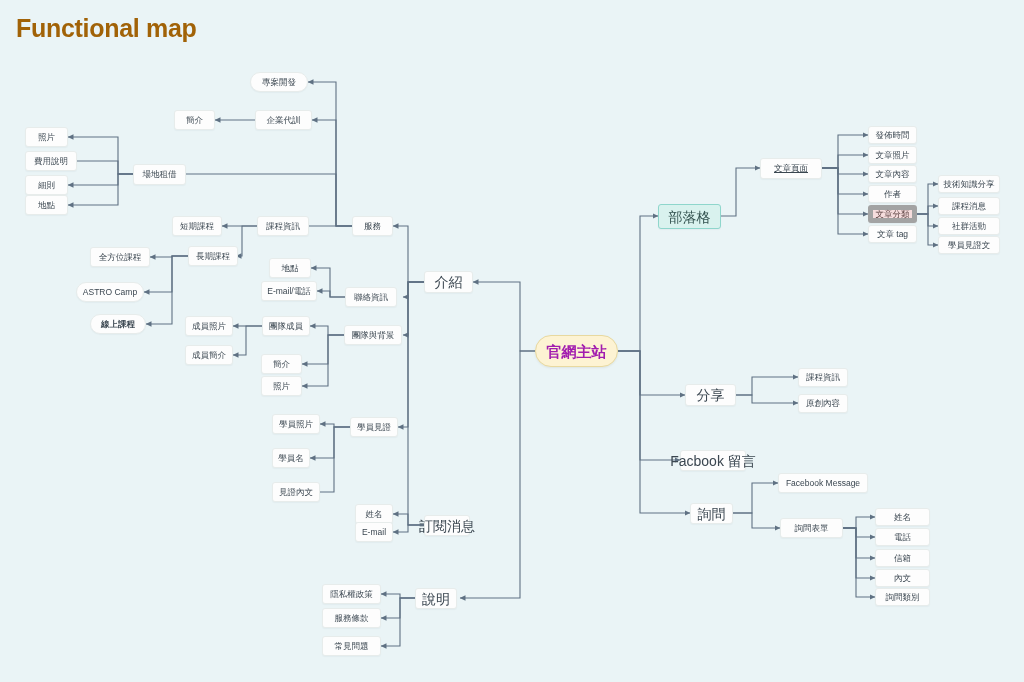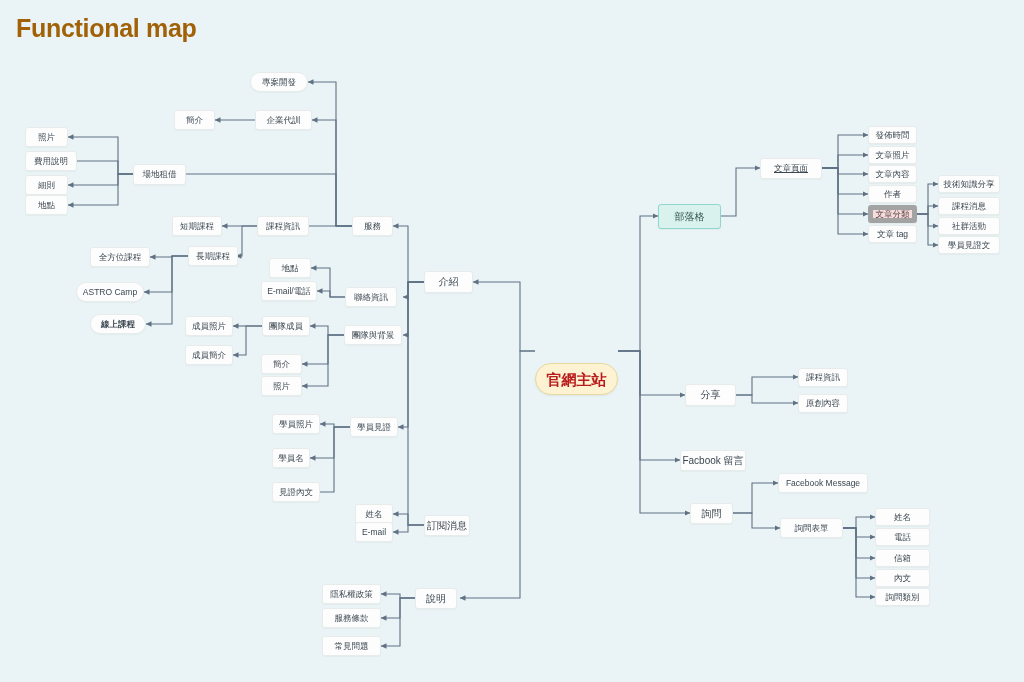--- a/index.html
+++ b/index.html
@@ -28,33 +28,32 @@
     border-radius:3px;
     color:#3a4650;
     font-size:8.5px;
     line-height:1;
     white-space:nowrap;
     box-shadow:0 1px 1px rgba(70,90,110,.05);
   }
   .node.pill{border-radius:11px;}
   .node.root{
     background:#fdf3d3;border:1px solid #e8d9a0;border-radius:16px;
-    font-size:15px;font-weight:bold;color:#b91c1c;
+    font-size:15px;font-weight:bold;color:#a21caf;
     box-shadow:0 1px 2px rgba(120,110,60,.10);
-    margin-top:28px;
   }
   .node.blog{
     background:#d9f2ee;border:1px solid #8fd6cc;border-radius:3px;
     color:#33524f;
   }
   .node.cat{
     background:#f6dddd;border:5px solid #a3a3a3;border-radius:3px;
     color:#5a4040;
   }
-  .node.lvl1{font-size:10px;}
+  .node.lvl1{font-size:14px;}
 </style>
 </head>
 <body>
 
 <div id="canvas">
 
   <div class="title">Functional map</div>
 
   <svg class="edges" viewBox="0 0 1024 682" xmlns="http://www.w3.org/2000/svg">
     <defs>

